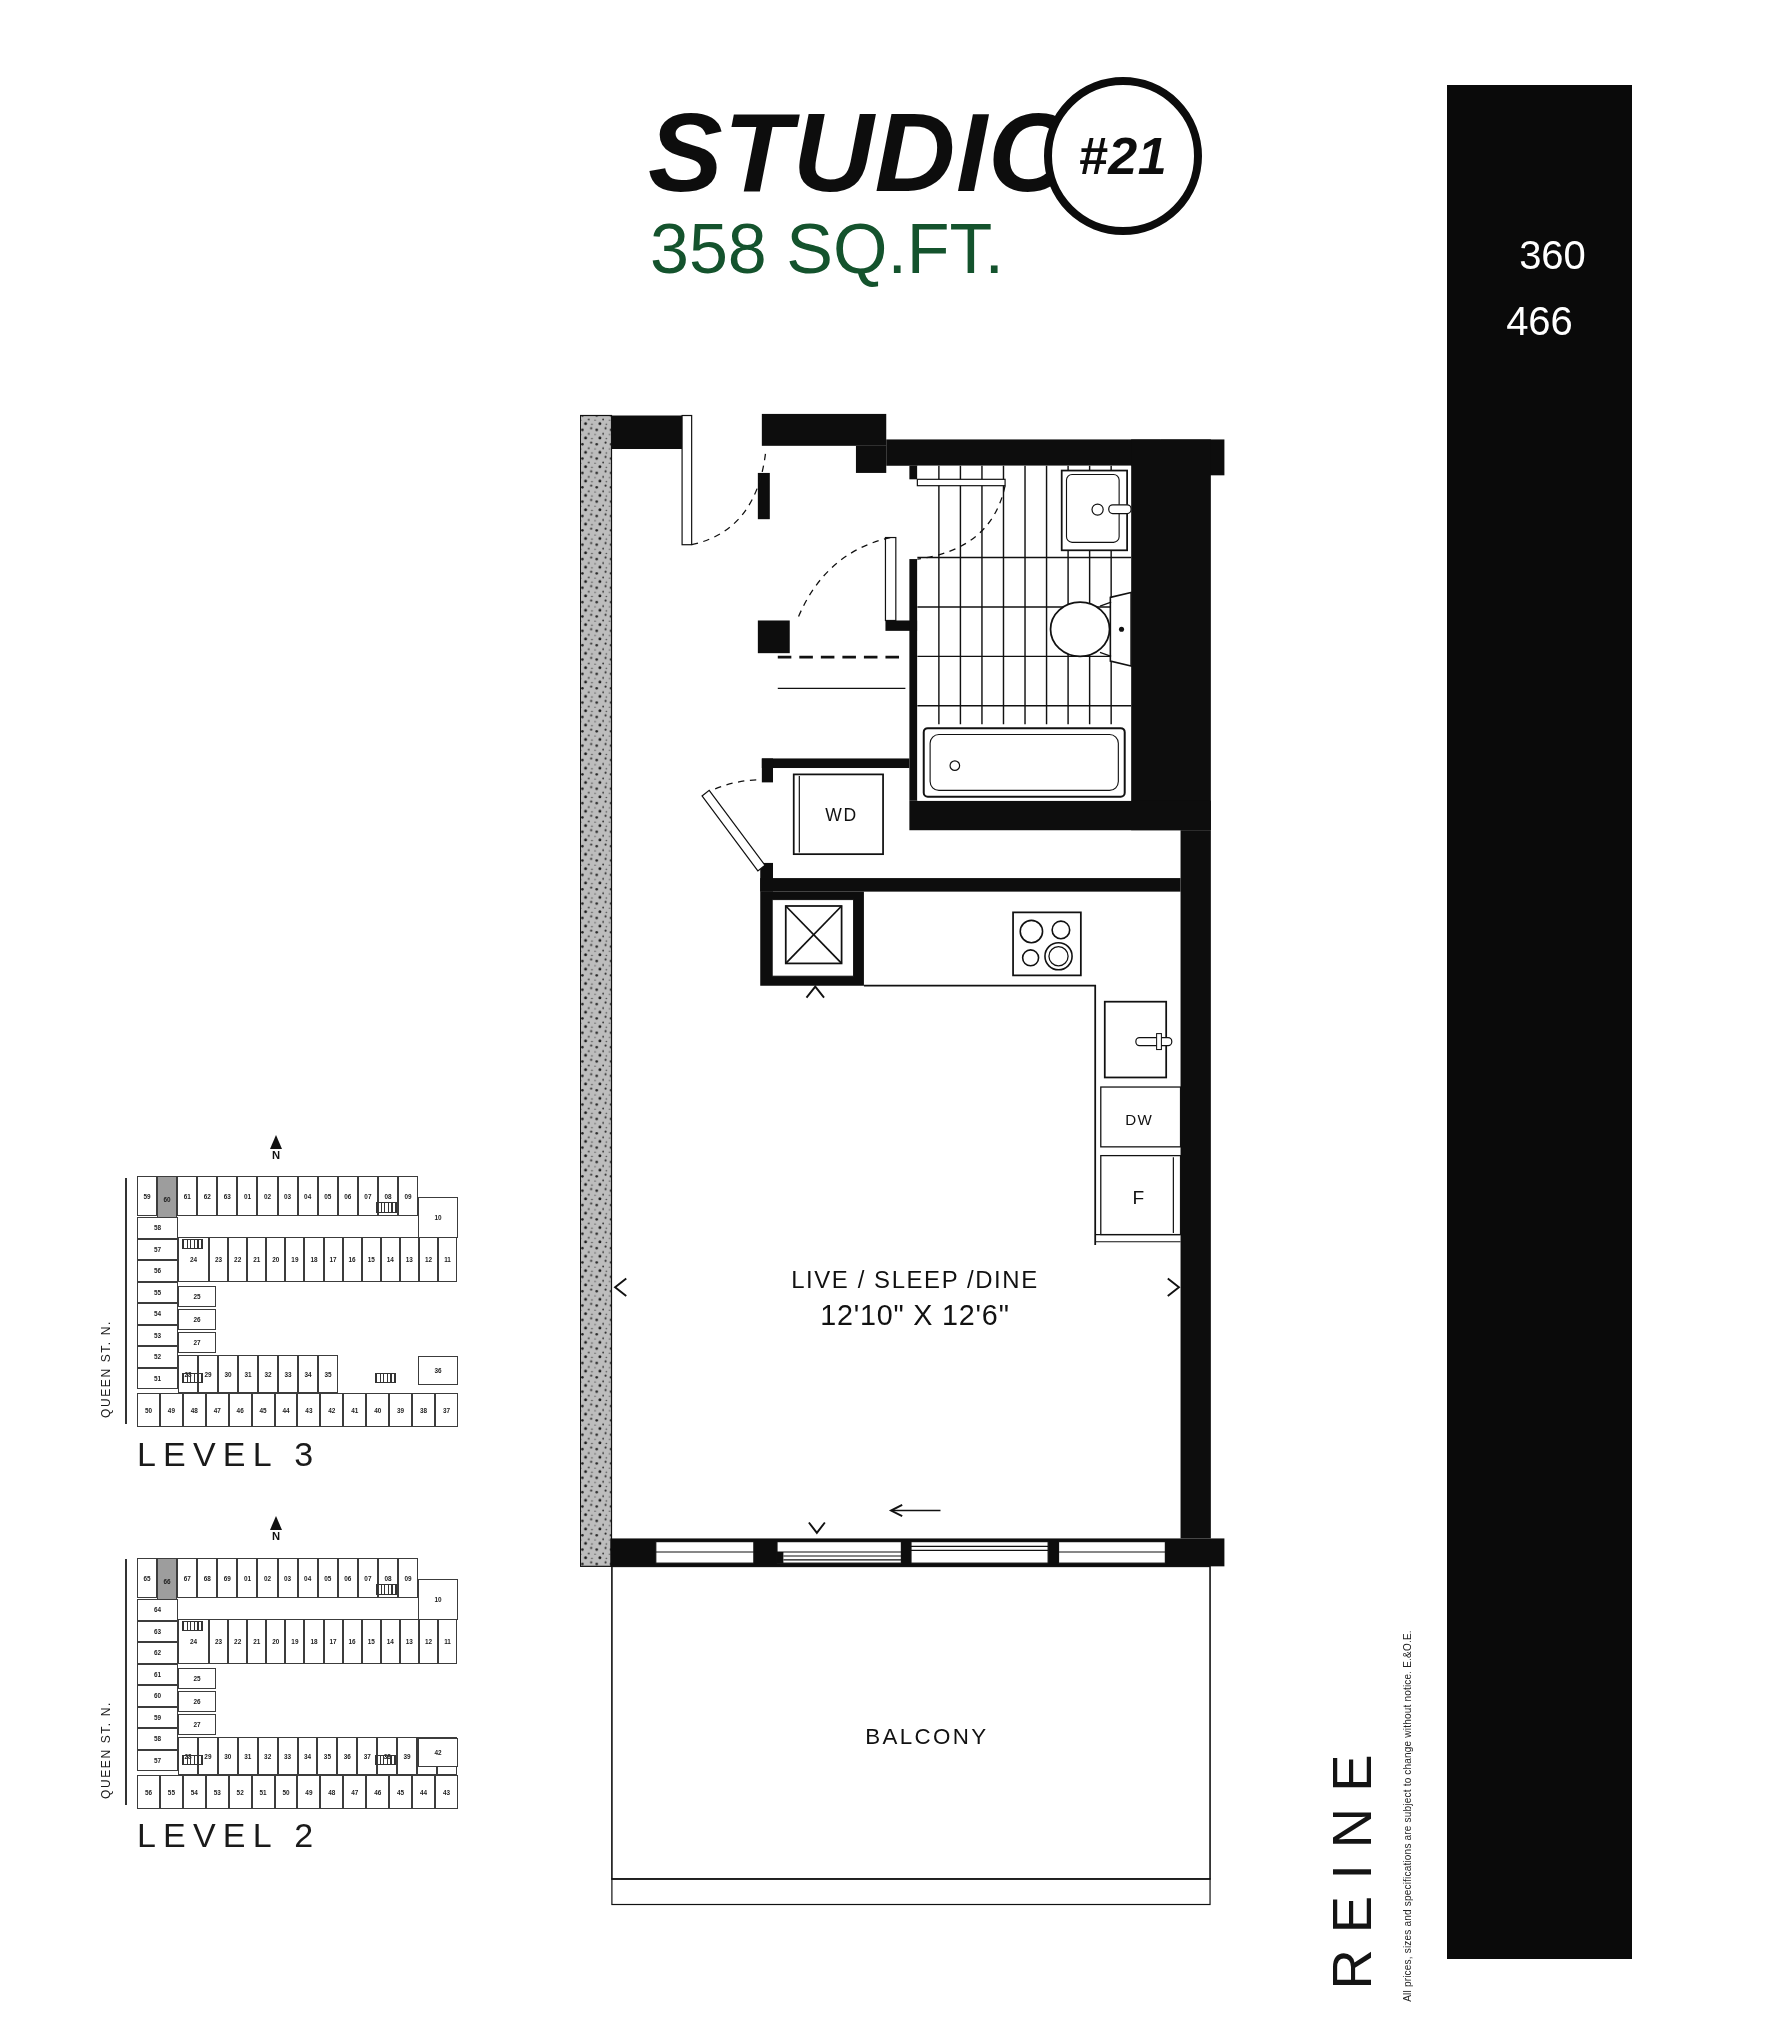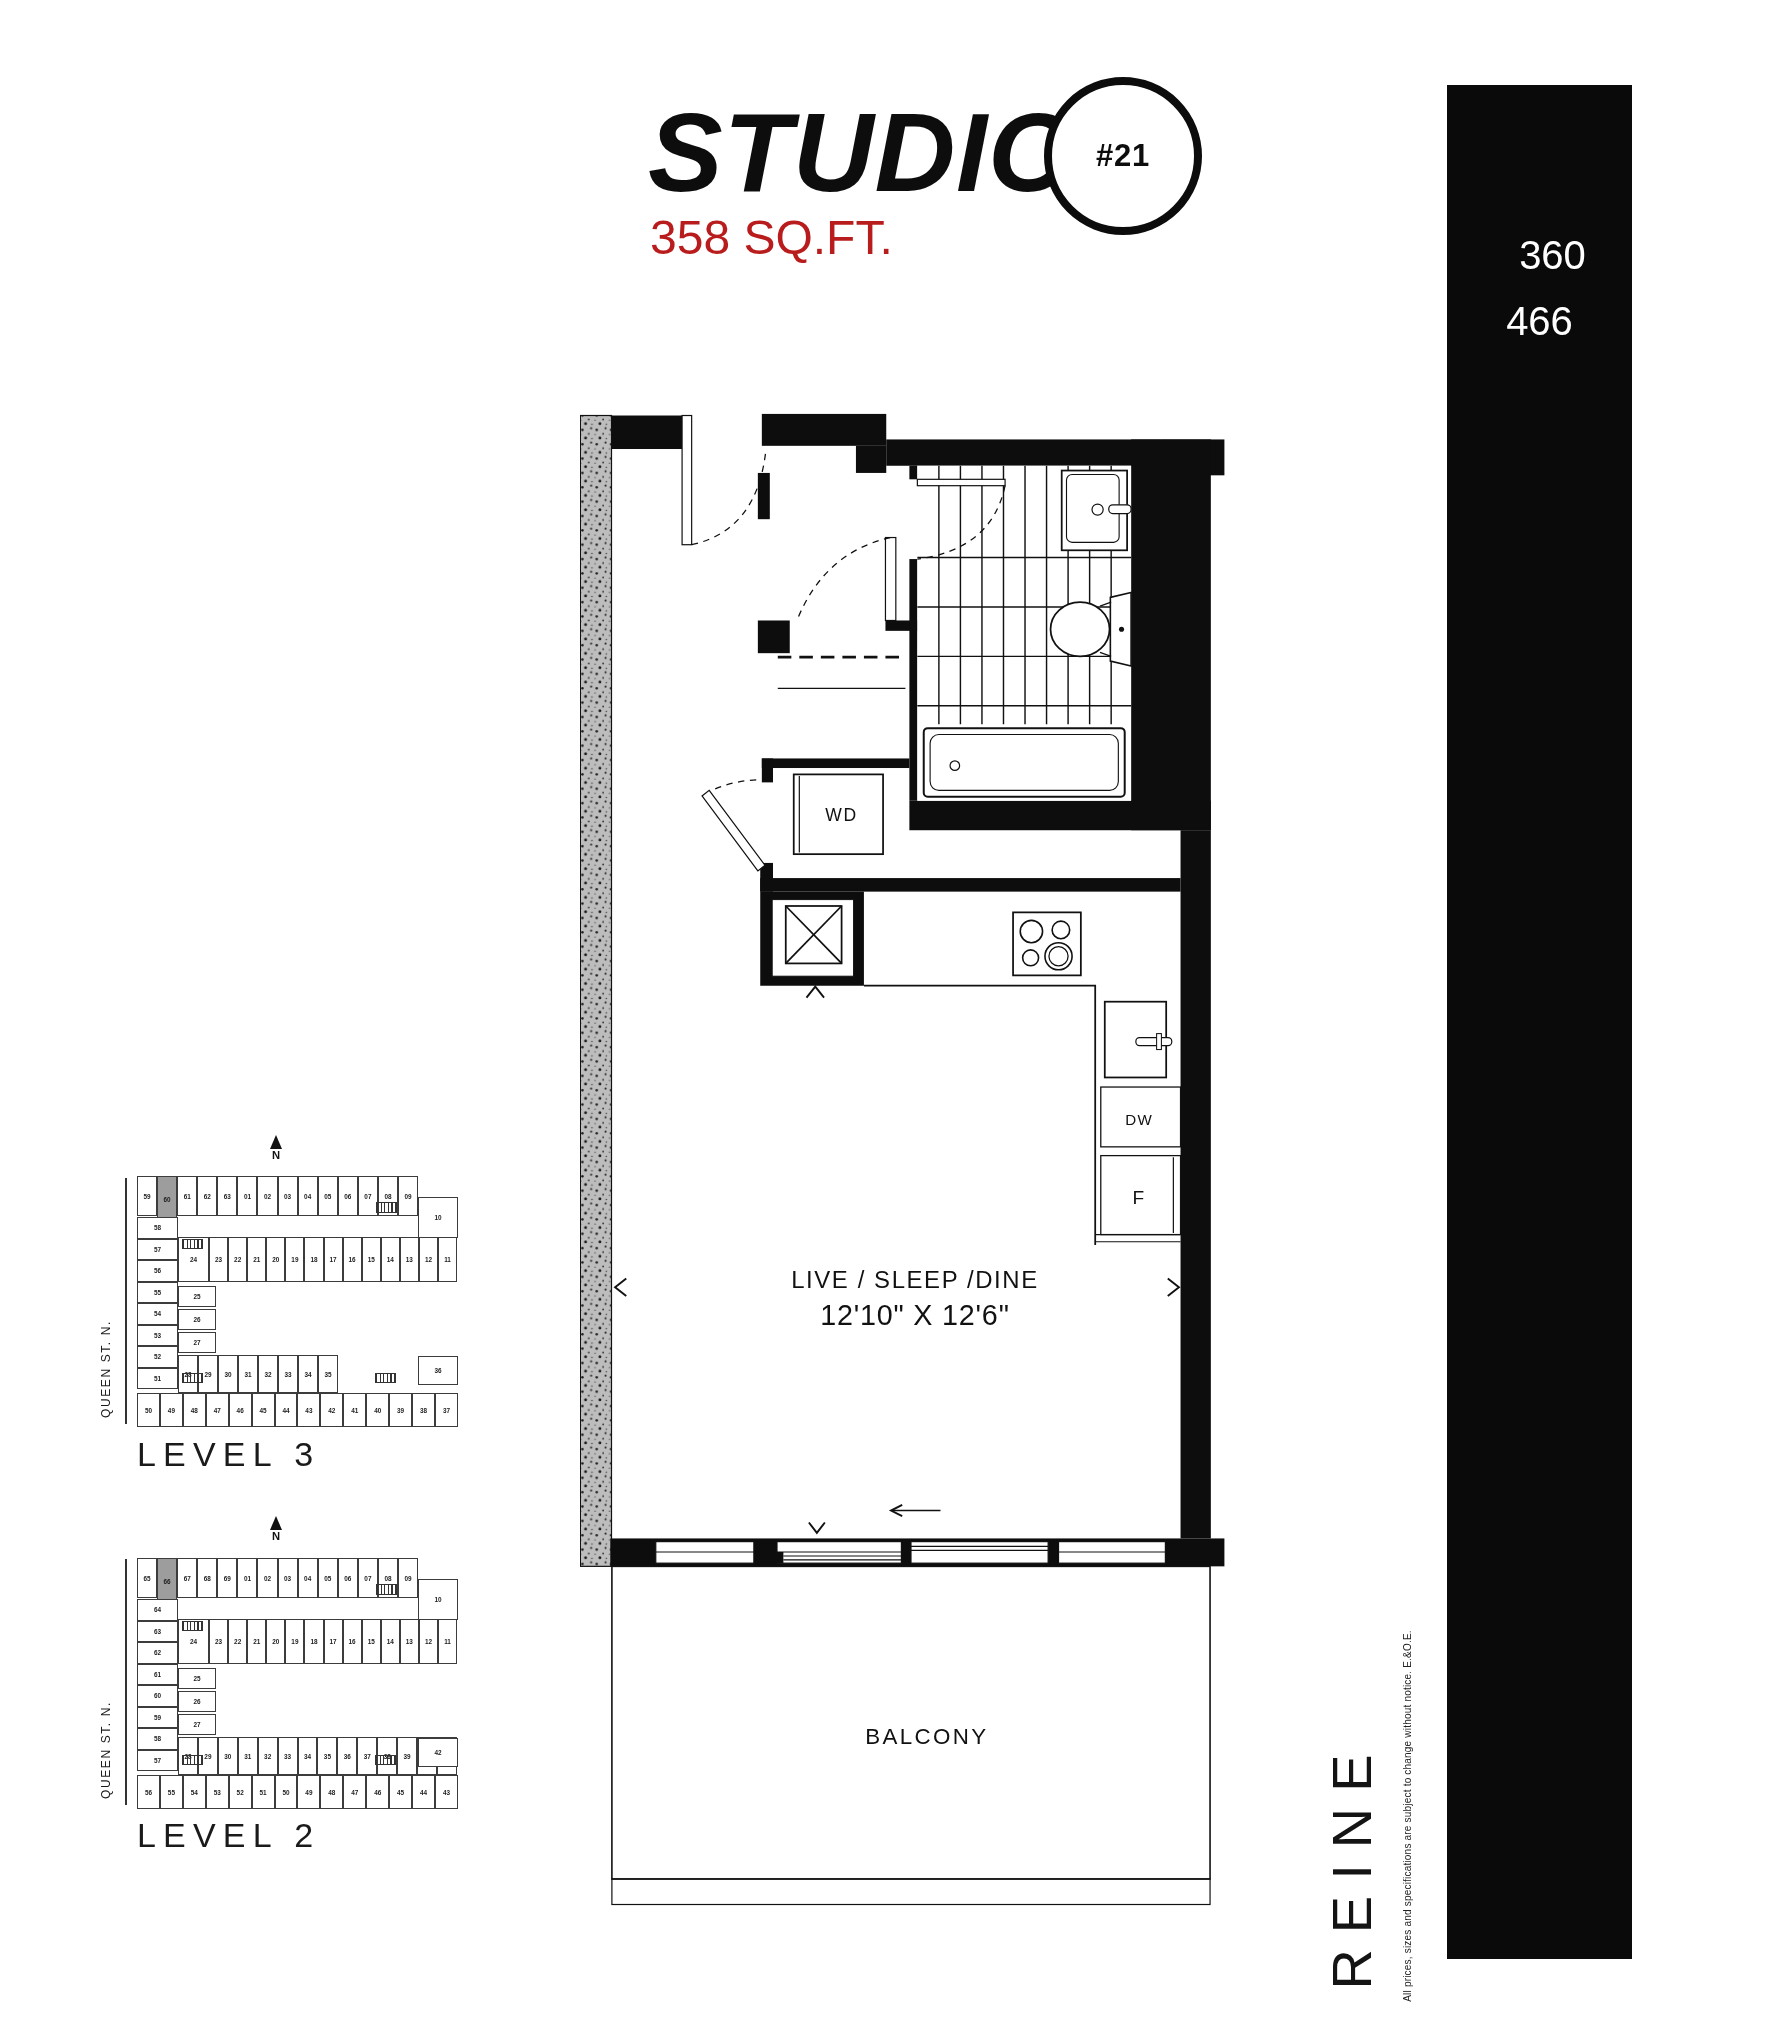--- a/index.html
+++ b/index.html
@@ -2,22 +2,22 @@
 <html style="font-size:12.8px"><head>
 <meta charset="utf-8">
 <style>
   * { box-sizing: border-box; margin: 0; padding: 0; }
   html,body { width:1788px; height:2043px; background:#ffffff; font-family:"Liberation Sans", sans-serif; position:relative; overflow:hidden; }
   .abs { position:absolute; }
 
   
   #title { left:648px; top:97px; font-size:112px; font-weight:700; letter-spacing:0.8px; color:#0d0d0d; line-height:1;font-style:italic; }
   #unit-badge { left:1044px; top:77px; width:158px; height:158px; border:8.8px solid #0c0c0c; border-radius:50%; display:flex; align-items:center; justify-content:center; background:#fff; }
-  #unit-badge span { font-size:31px; font-weight:700; color:#0d0d0d; letter-spacing:0.8px; }
-  #area-label { left:650px; top:214px; font-size:48px; font-weight:400; letter-spacing:0px; color:#b91c1c; line-height:1; }
+  #unit-badge span { font-size:52px; font-weight:700; color:#0d0d0d; letter-spacing:0.8px;font-style:italic; }
+  #area-label { left:650px; top:214px; font-size:70px; font-weight:400; letter-spacing:0px; color:#14532d; line-height:1; }
 
   
   #side-bar { left:1447px; top:85px; width:185px; height:1874px; background:#0a0a0a; }
   .bar-num { position:absolute; width:100%; text-align:center; color:#ffffff; font-size:40px; font-weight:400; }
 
   
   .vwrap { position:absolute; }
   .vwrap > span { position:absolute; left:50%; top:50%; transform:translate(-50%,-50%) rotate(-90deg); white-space:nowrap; display:block; }
   #brand-wrap { left:1299px; top:1756px; width:104px; height:215px; }
   #brand-wrap span { font-size:56px; font-weight:200; letter-spacing:16px; color:#141414; }

